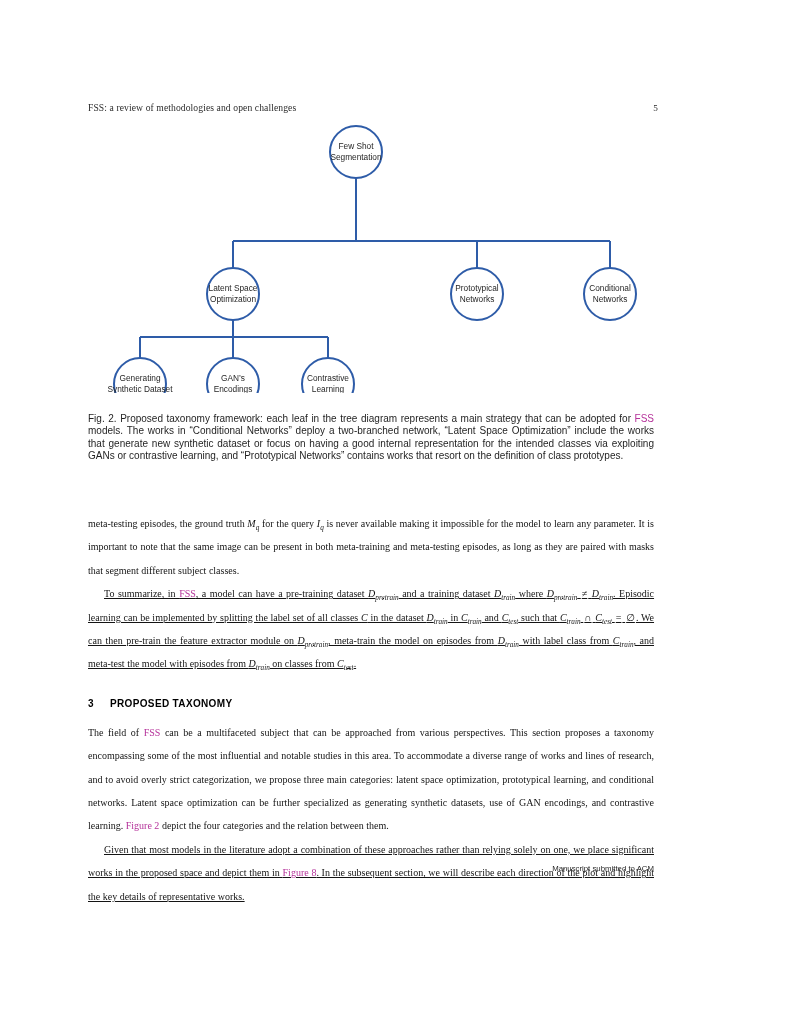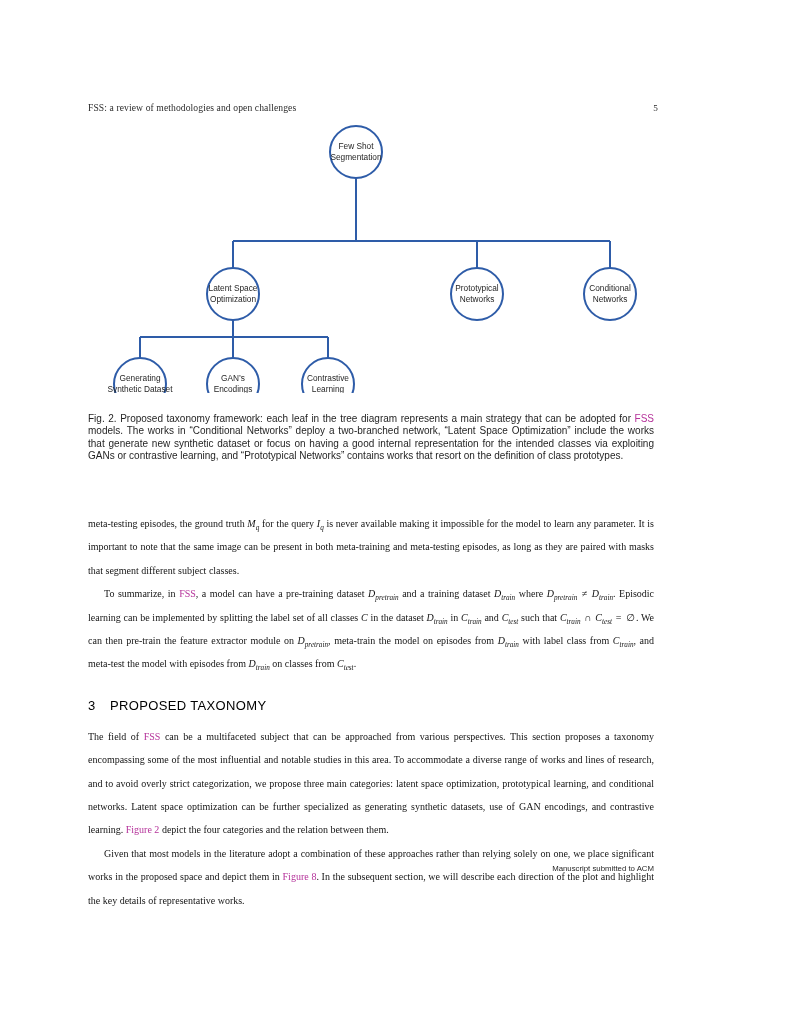--- a/index.html
+++ b/index.html
@@ -72,27 +72,27 @@
     top: 500px;
     width: 566px;
   }
   p.para {
     margin: 0 0 0 0;
     font-size: 10px;
     line-height: 23.4px;
     text-align: justify;
     color: #141414;
   }
-  p.para + p.para { margin-top: 0; }
+  p.para + p.para { margin-top: 0; text-decoration: underline; }
   .indent { display: inline-block; width: 16px; }
 
   h2.section {
     font-family: "Liberation Sans", sans-serif;
-    font-size: 13px;
-    font-weight: normal;
+    font-size: 10px;
+    font-weight: bold;
     letter-spacing: .35px;
     color: #000;
     margin: 22px 0 12px 0;
   }
   h2.section .secnum { display: inline-block; width: 22px; }
 
   .link { color: #b5329a; }
 
   
   .mi {

